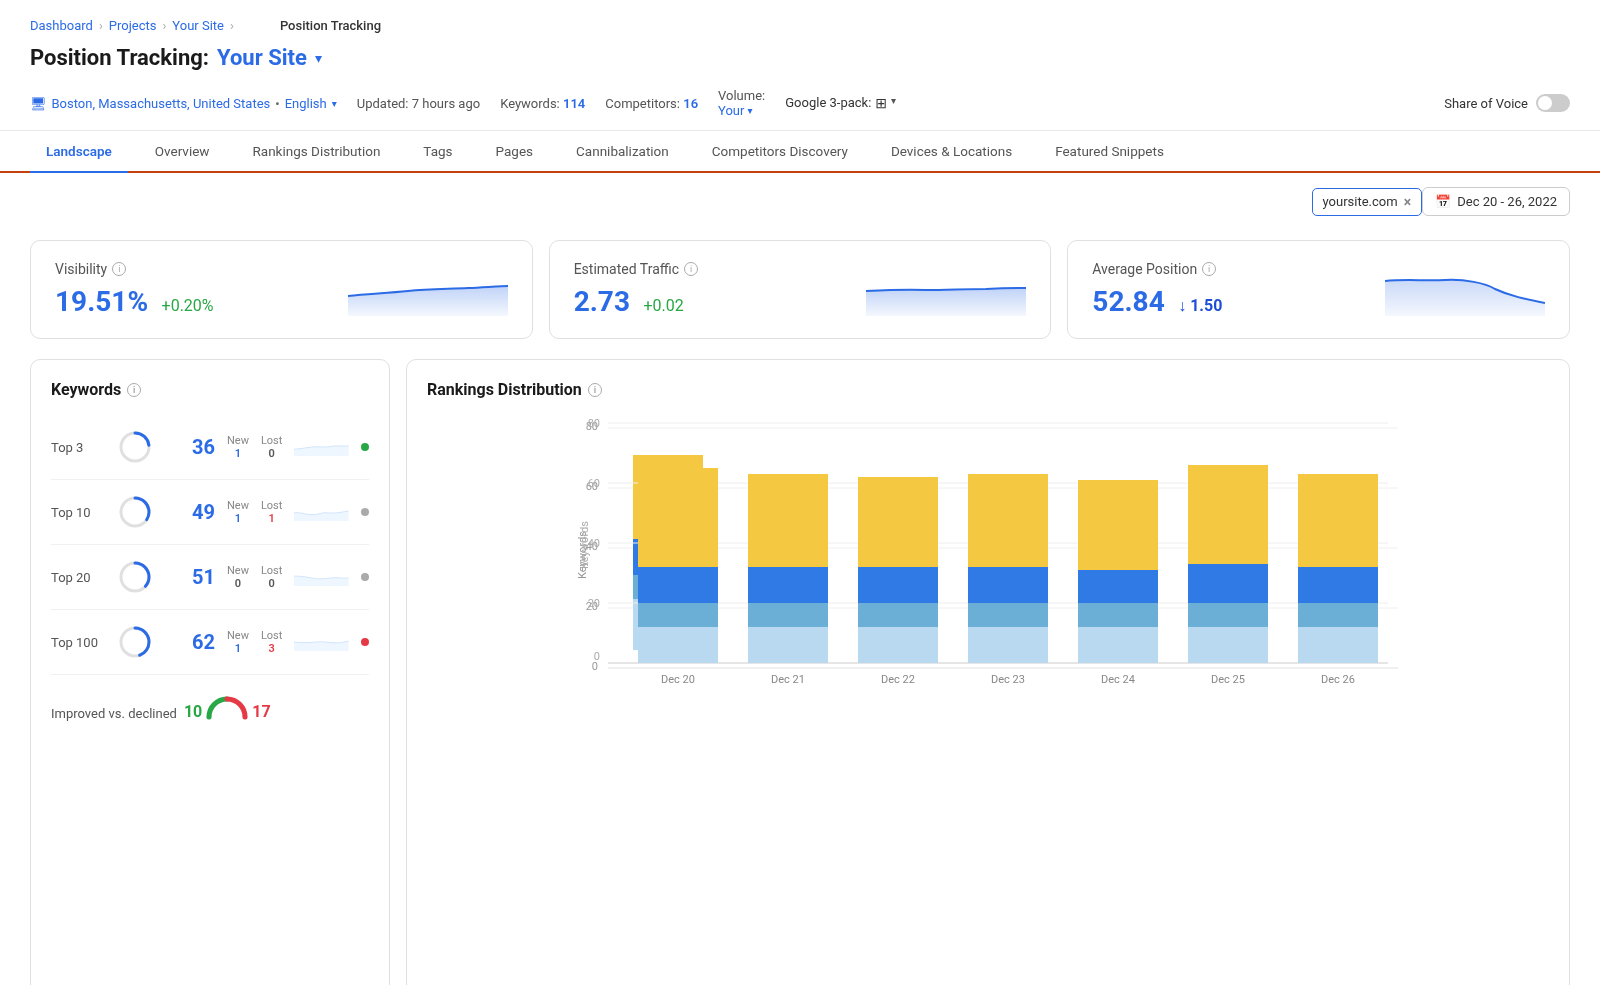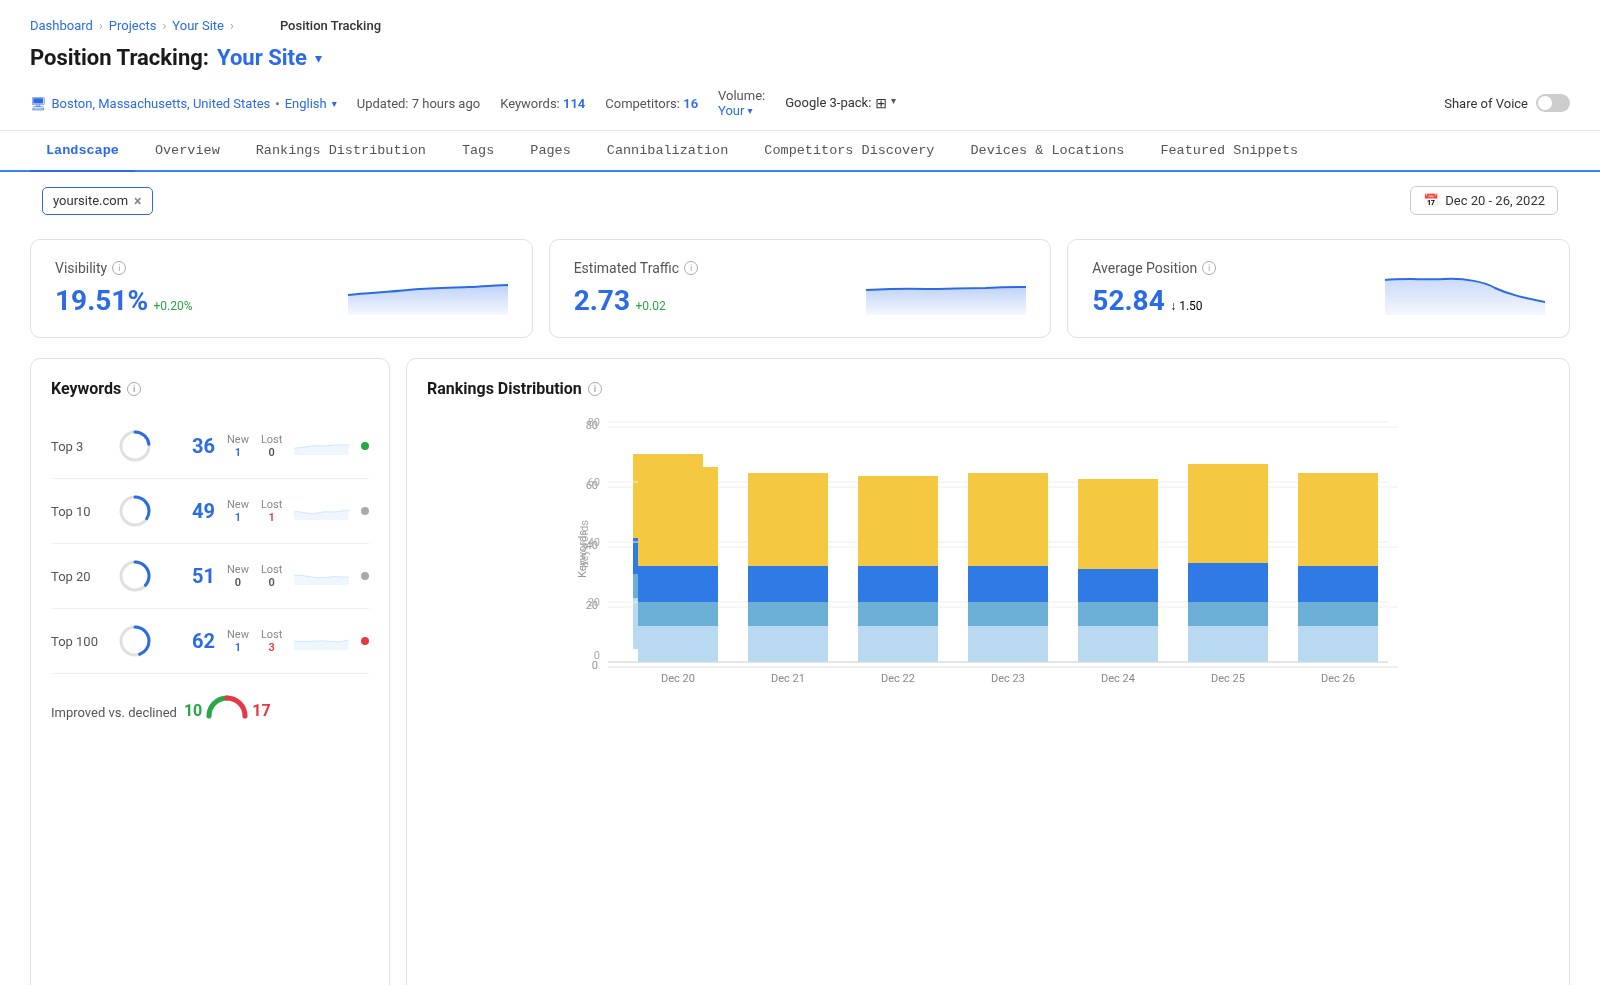--- a/index.html
+++ b/index.html
@@ -23,43 +23,43 @@
     .separator-dot { color: #666; }
     .info-item { font-size: 13px; color: #555; }
     .info-value { color: #2b6be6; font-weight: 600; }
     .volume-dropdown { display: flex; align-items: center; gap: 3px; color: #2b6be6; cursor: pointer; }
     .google-pack { display: flex; align-items: flex-start; gap: 4px; color: #333; font-size: 13px; }
     .sov-toggle { display: flex; align-items: center; gap: 8px; font-size: 13px; color: #333; margin-left: auto; }
     .toggle-switch { width: 34px; height: 18px; background: #ccc; border-radius: 9px; position: relative; cursor: pointer; }
     .toggle-switch::after { content: ''; position: absolute; width: 14px; height: 14px; background: #fff; border-radius: 50%; top: 2px; left: 2px; transition: left 0.2s; }
     
     
-    .nav-tabs { display: flex; padding: 0 30px; border-bottom: 2px solid #3b82f6; gap: 4px; font-family: Liberation Mono, monospace; }
+    .nav-tabs { display: flex; padding: 0 30px; border-bottom: 2px solid #c2410c; gap: 11px; }
     .nav-tab { padding: 12px 16px; font-size: 13.5px; color: #555; cursor: pointer; border-bottom: 2px solid transparent; margin-bottom: -2px; white-space: nowrap; }
     .nav-tab.active { color: #2b6be6; border-bottom-color: #2b6be6; font-weight: 600; }
     
     
-    .filter-bar { padding: 14px 42px; display: flex; align-items: center; justify-content: space-between; }
+    .filter-bar { padding: 14px 30px; display: flex; align-items: center; justify-content: flex-end; }
     .filter-tag { display: flex; align-items: center; gap: 6px; border: 1.5px solid #2b6be6; border-radius: 5px; padding: 5px 10px; color: #333; font-size: 13px; }
     .filter-remove { color: #888; cursor: pointer; font-size: 14px; font-weight: 700; }
     .date-range-btn { display: flex; align-items: center; gap: 6px; border: 1.5px solid #ccc; border-radius: 6px; padding: 6px 12px; font-size: 13px; color: #333; cursor: pointer; background: #fff; }
     
     
     .main-content { padding: 10px 30px 20px; }
     
     
     .metrics-row { display: grid; grid-template-columns: 1fr 1fr 1fr; gap: 16px; margin-bottom: 20px; }
     .metric-card { background: #fff; border: 1px solid #e0e0e0; border-radius: 10px; padding: 20px 24px; display: flex; align-items: flex-start; justify-content: space-between; }
     .metric-left {}
     .metric-title { font-size: 14px; color: #555; margin-bottom: 8px; display: flex; align-items: center; gap: 5px; }
     .info-icon { width: 14px; height: 14px; border-radius: 50%; border: 1.5px solid #aaa; display: inline-flex; align-items: center; justify-content: center; font-size: 9px; color: #aaa; cursor: pointer; }
     .metric-value { font-size: 28px; font-weight: 700; color: #2b6be6; }
-    .metric-change { font-size: 12px; margin-left: 2px; }
+    .metric-change { font-size: 16px; margin-left: 10px; }
     .metric-change.positive { color: #28a745; }
-    .metric-change.negative { color: #000000; }
+    .metric-change.negative { color: #1d4ed8; font-weight: bold; }
     .metric-chart { width: 160px; height: 55px; }
     
     
     .bottom-row { display: grid; grid-template-columns: 360px 1fr; gap: 16px; }
     
     
     .keywords-card { background: #fff; border: 1px solid #e0e0e0; border-radius: 10px; padding: 20px; }
     .card-title { font-size: 16px; font-weight: 700; color: #1a1a1a; margin-bottom: 16px; display: flex; align-items: center; gap: 6px; }
     
     .keyword-row { padding: 12px 0; border-bottom: 1px solid #f0f0f0; display: flex; align-items: center; gap: 12px; }

